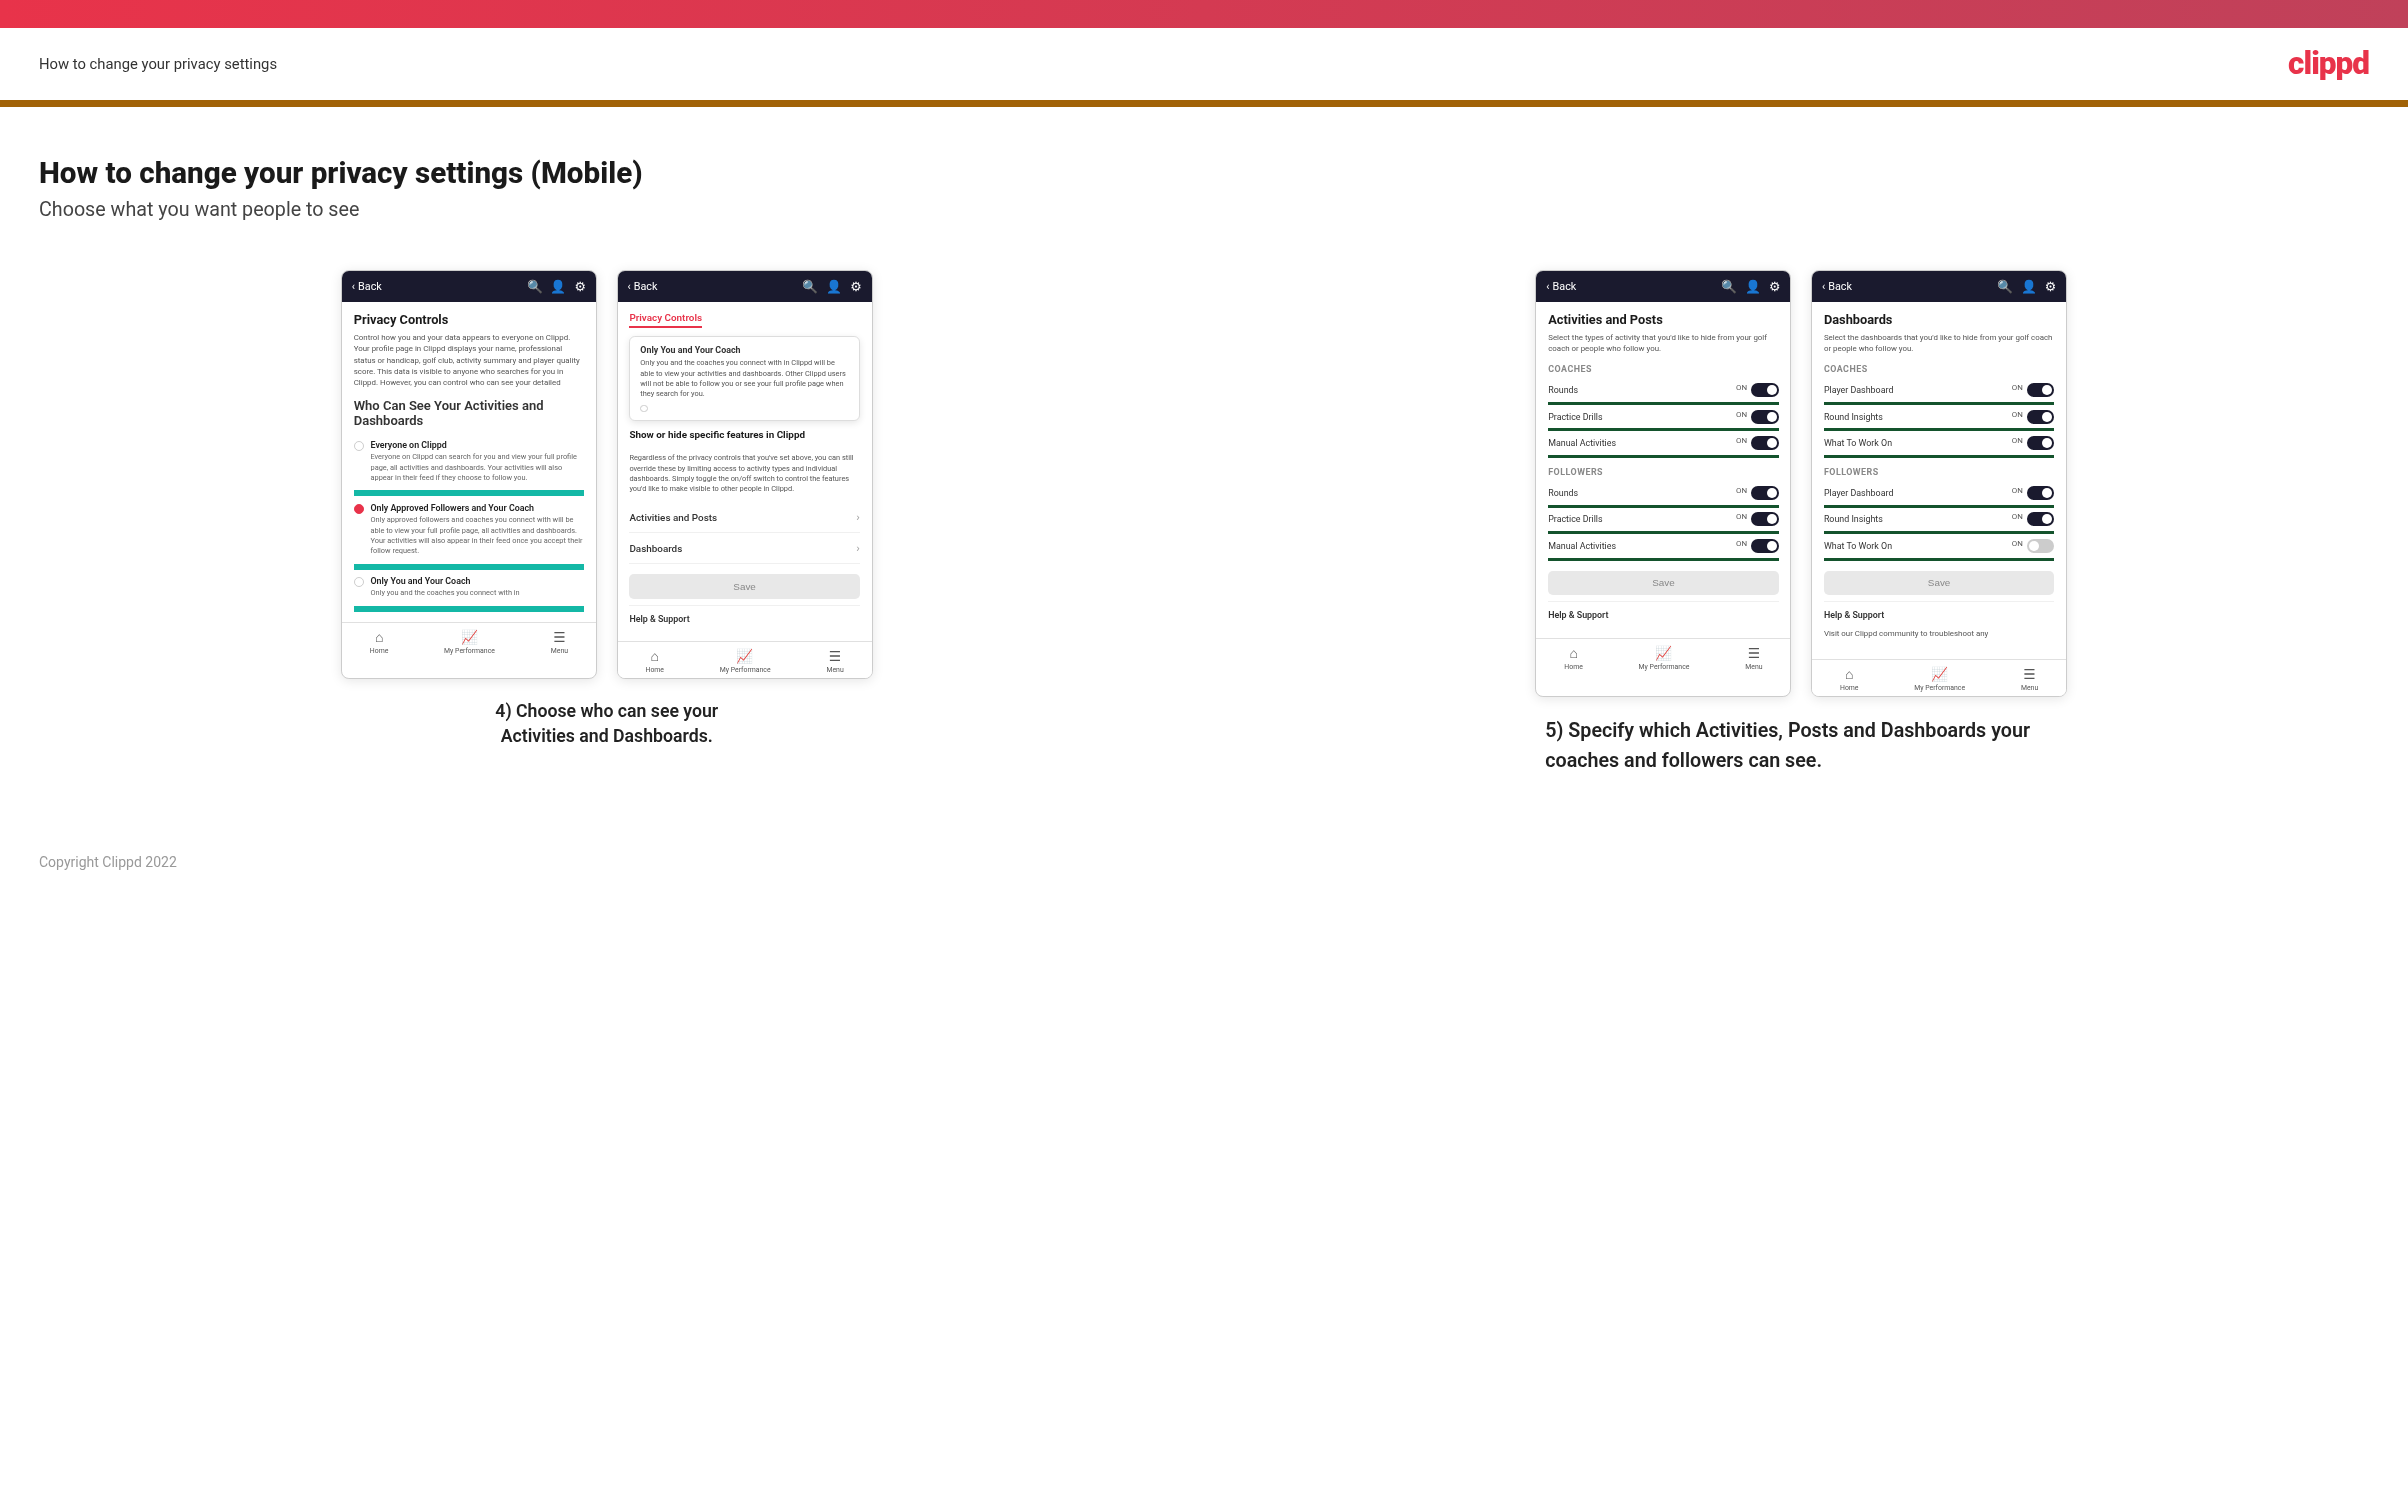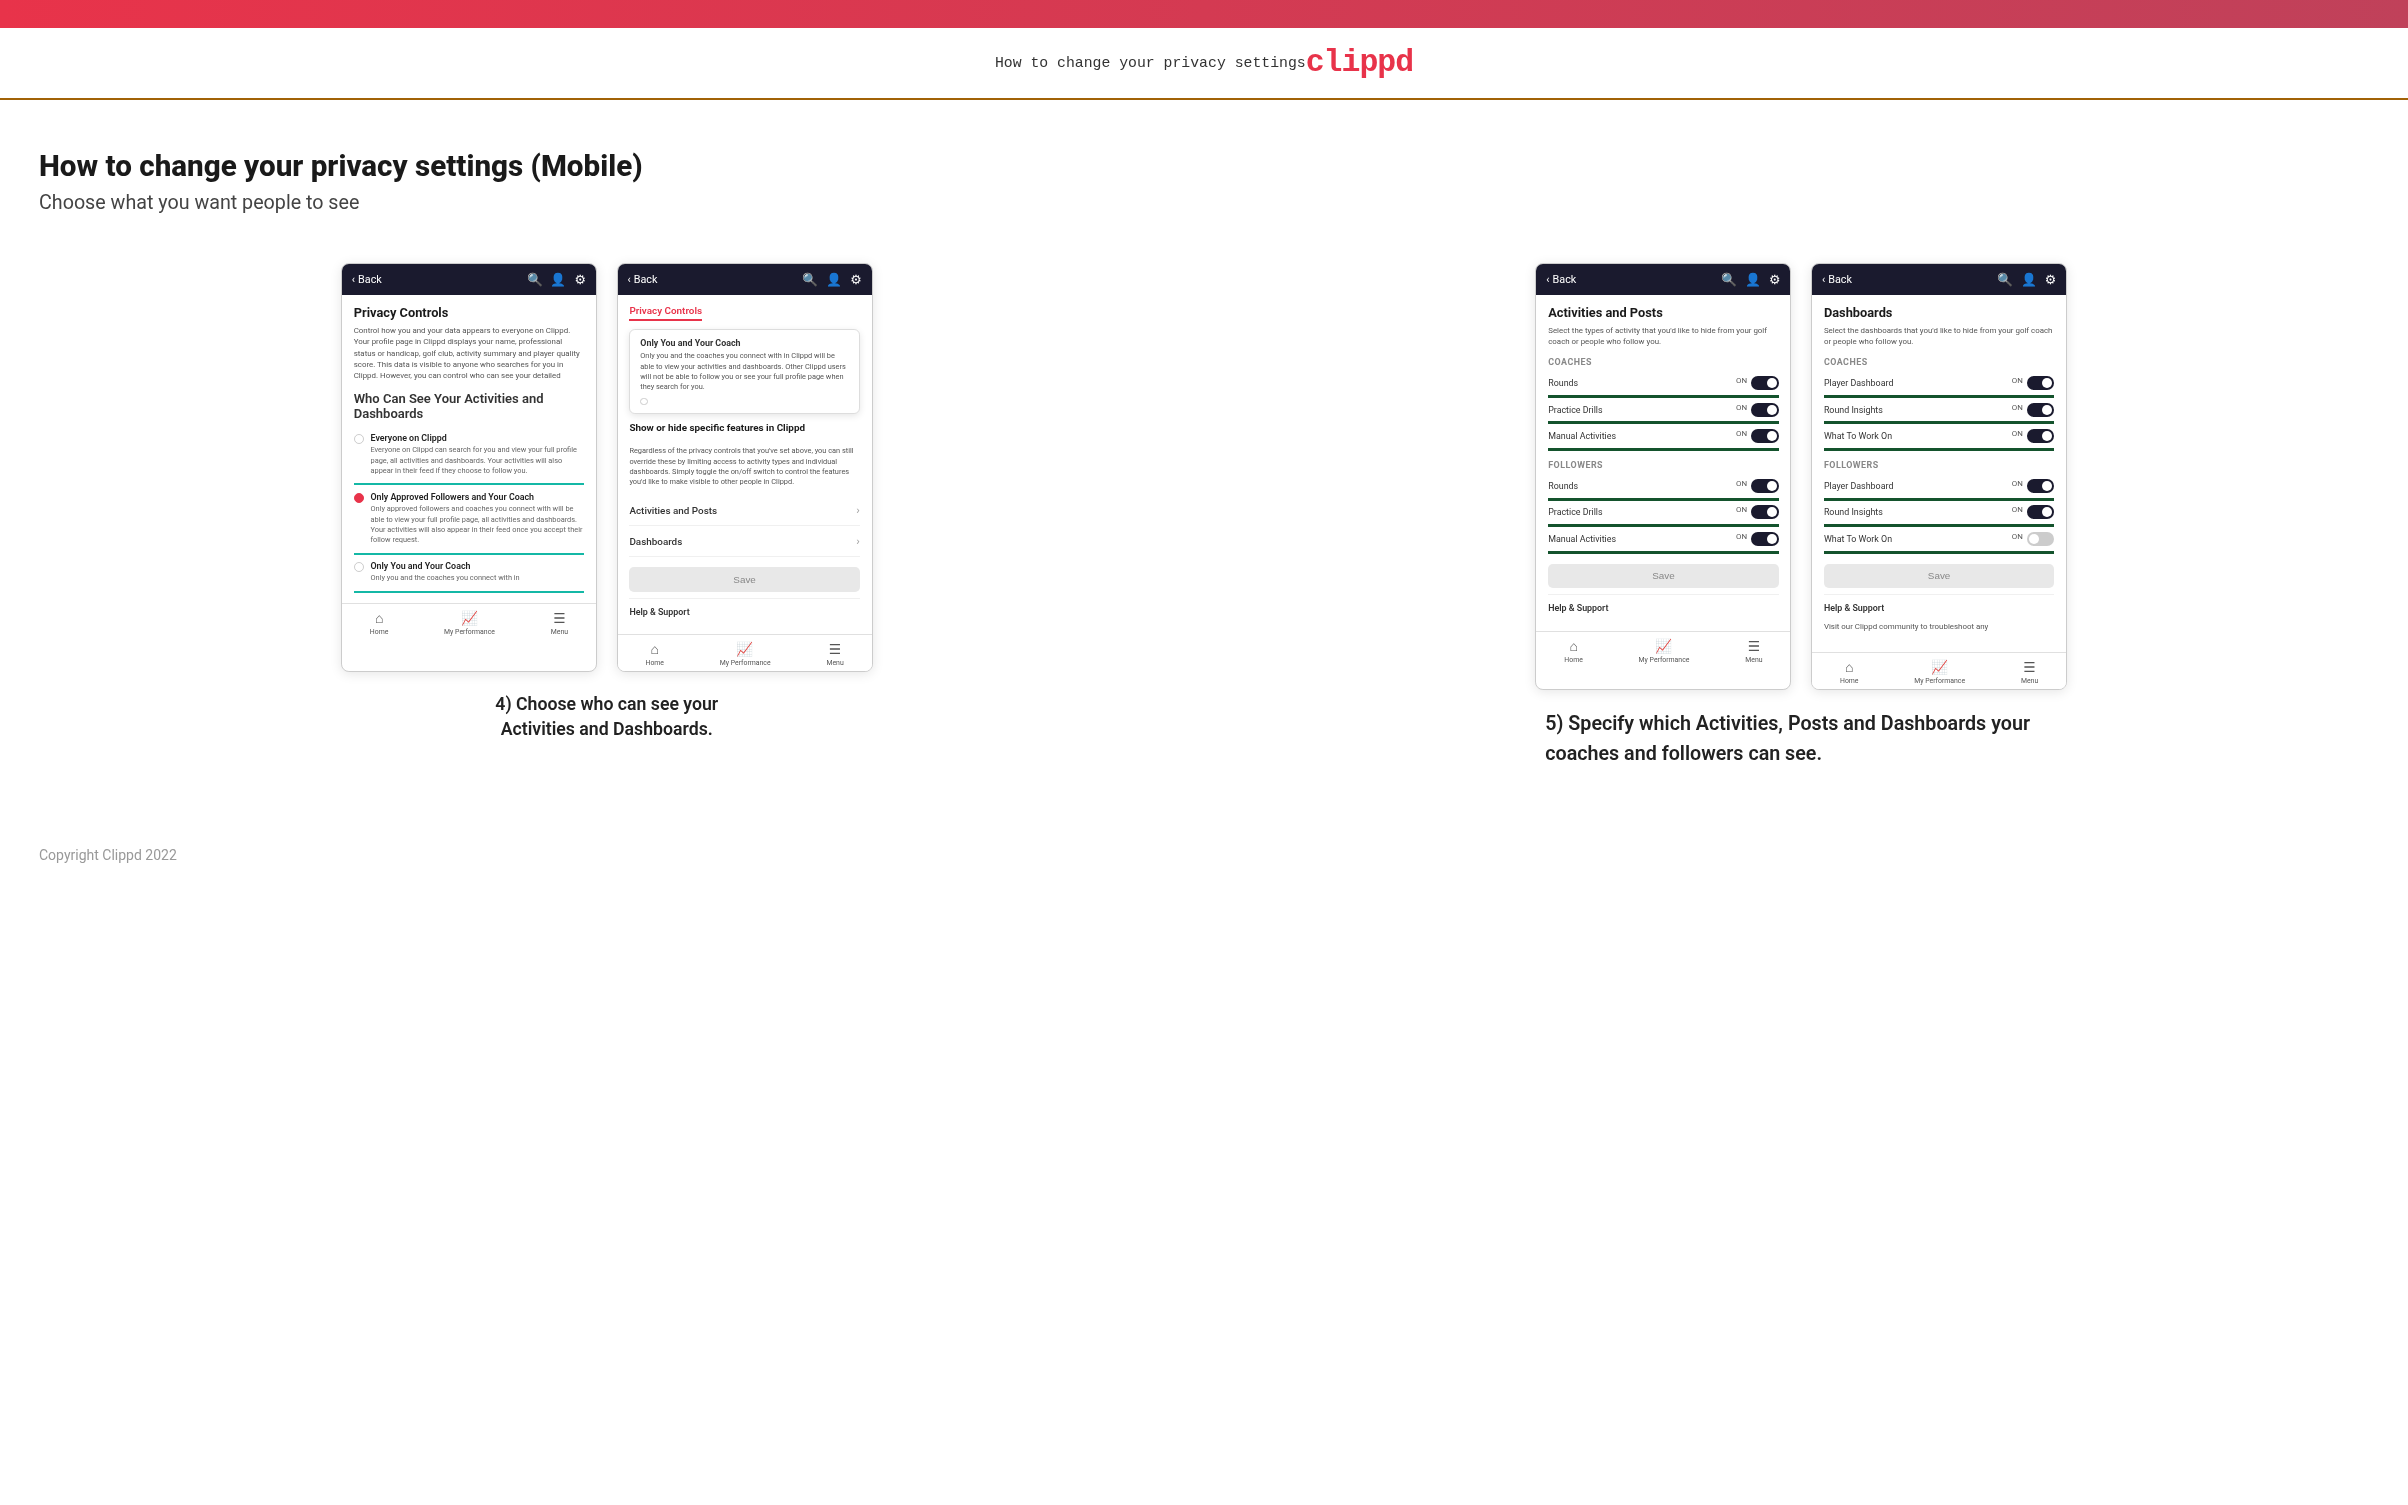--- a/index.html
+++ b/index.html
@@ -13,24 +13,23 @@
     .top-bar {
       background: linear-gradient(to right, #e8334a, #c0415a);
       height: 27.6px;
       width: 100%;
     }
 
     
     .page-header {
       display: flex;
       align-items: center;
-      justify-content: center;
+      justify-content: space-between;
       padding: 17.7px 39px;
-      border-bottom: 2px solid #a16207;
-      font-family: Liberation Mono, monospace;
+      border-bottom: 7px solid #a16207;
     }
     .page-header-title {
       font-size: 14.8px;
       color: #333;
     }
     .logo {
       font-size: 31.5px;
       font-weight: 900;
       color: #e8334a;
       letter-spacing: -1px;
@@ -118,21 +117,21 @@
       color: #333;
       margin-bottom: 5.9px;
     }
 
     
     .radio-option {
       display: flex;
       align-items: flex-start;
       gap: 6.9px;
       padding: 6.9px 0;
-      border-bottom: 2px solid #14b8a6;
+      border-bottom: 6px solid #14b8a6;
     }
     .radio-circle {
       width: 9.9px;
       height: 9.9px;
       border-radius: 50%;
       border: 1.5px solid #ccc;
       margin-top: 1px;
       flex-shrink: 0;
     }
     .radio-circle.selected {

